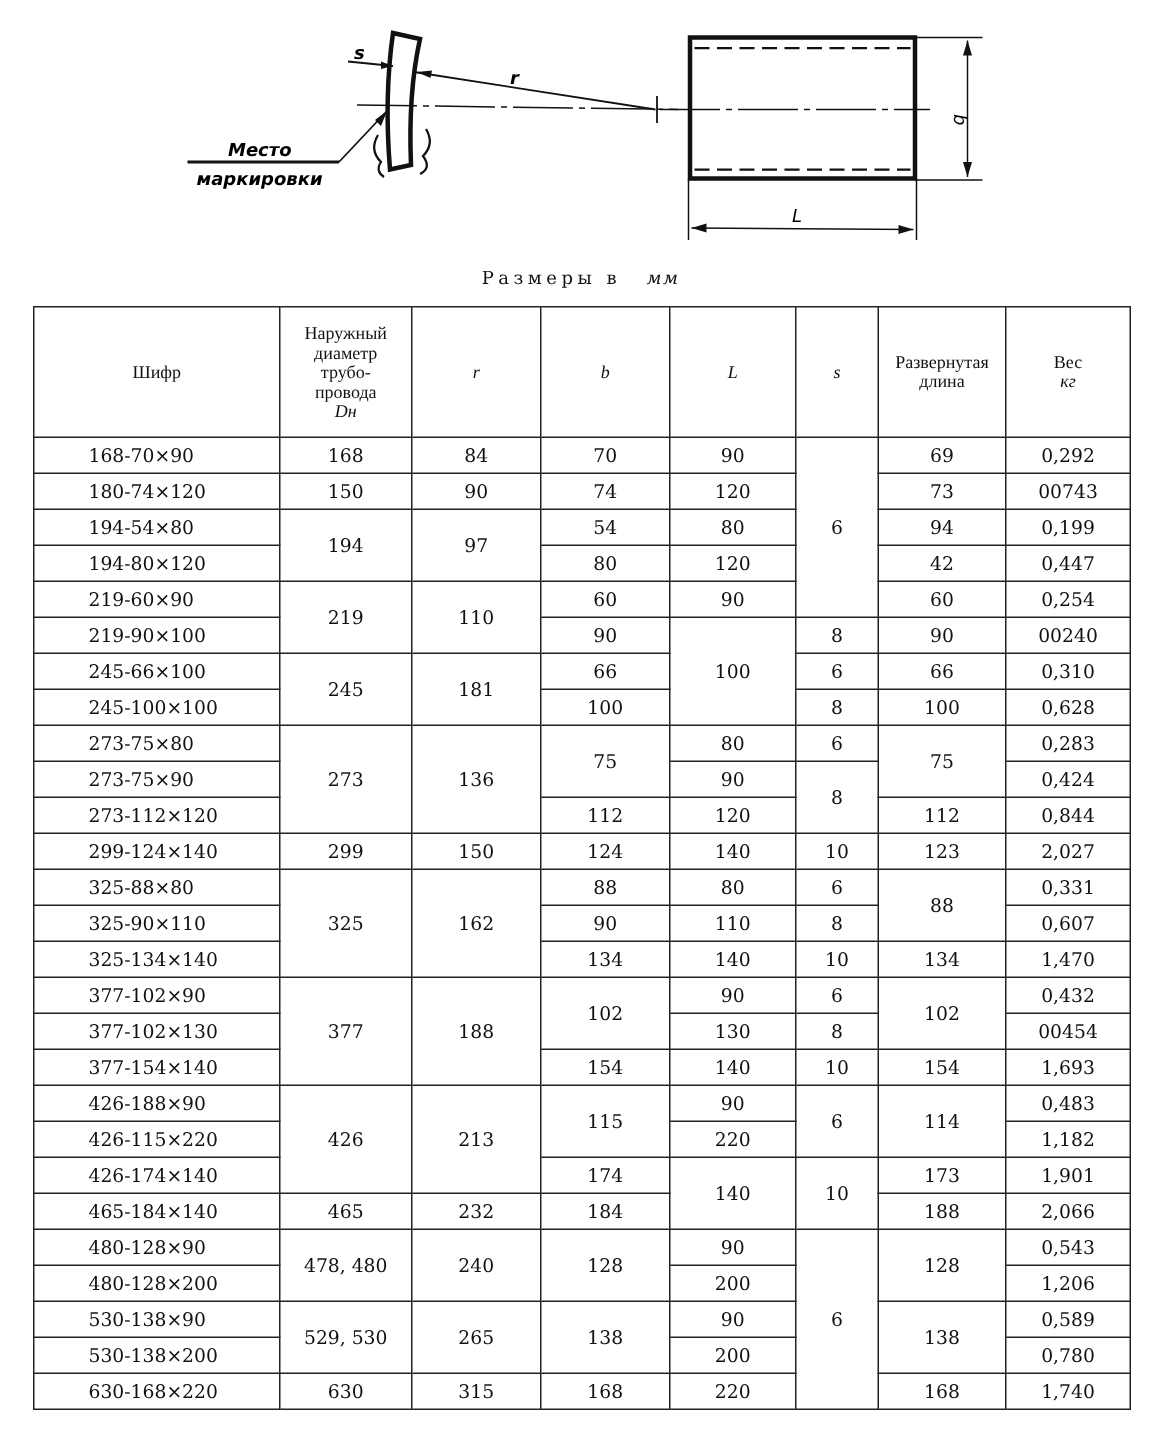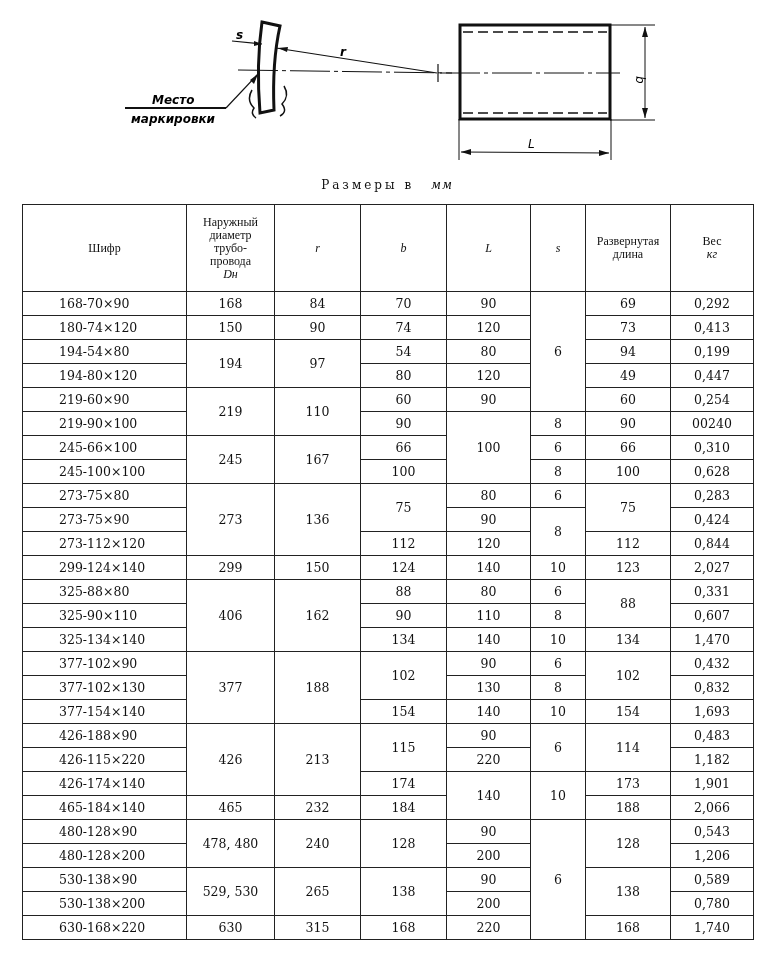--- a/index.html
+++ b/index.html
@@ -122,38 +122,38 @@
       <td>0,292</td>
     </tr>
 
     <tr>
       <td class="code">180-74×120</td>
       <td>150</td>
       <td>90</td>
       <td>74</td>
       <td>120</td>
       <td>73</td>
-      <td>0,413</td>
+      <td>00743</td>
     </tr>
 
     <tr>
       <td class="code">194-54×80</td>
       <td rowspan="2">194</td>
       <td rowspan="2">97</td>
       <td>54</td>
       <td>80</td>
       <td>94</td>
       <td>0,199</td>
     </tr>
 
     <tr>
       <td class="code">194-80×120</td>
       <td>80</td>
       <td>120</td>
-      <td>49</td>
+      <td>42</td>
       <td>0,447</td>
     </tr>
 
     <tr>
       <td class="code">219-60×90</td>
       <td rowspan="2">219</td>
       <td rowspan="2">110</td>
       <td>60</td>
       <td>90</td>
       <td>60</td>
@@ -165,21 +165,21 @@
       <td>90</td>
       <td rowspan="3">100</td>
       <td>8</td>
       <td>90</td>
       <td>00240</td>
     </tr>
 
     <tr>
       <td class="code">245-66×100</td>
       <td rowspan="2">245</td>
-      <td rowspan="2">167</td>
+      <td rowspan="2">181</td>
       <td>66</td>
       <td>6</td>
       <td>66</td>
       <td>0,310</td>
     </tr>
 
     <tr>
       <td class="code">245-100×100</td>
       <td>100</td>
       <td>8</td>
@@ -219,21 +219,21 @@
       <td>150</td>
       <td>124</td>
       <td>140</td>
       <td>10</td>
       <td>123</td>
       <td>2,027</td>
     </tr>
 
     <tr>
       <td class="code">325-88×80</td>
-      <td rowspan="3">406</td>
+      <td rowspan="3">325</td>
       <td rowspan="3">162</td>
       <td>88</td>
       <td>80</td>
       <td>6</td>
       <td rowspan="2">88</td>
       <td>0,331</td>
     </tr>
 
     <tr>
       <td class="code">325-90×110</td>
@@ -260,21 +260,21 @@
       <td>90</td>
       <td>6</td>
       <td rowspan="2">102</td>
       <td>0,432</td>
     </tr>
 
     <tr>
       <td class="code">377-102×130</td>
       <td>130</td>
       <td>8</td>
-      <td>0,832</td>
+      <td>00454</td>
     </tr>
 
     <tr>
       <td class="code">377-154×140</td>
       <td>154</td>
       <td>140</td>
       <td>10</td>
       <td>154</td>
       <td>1,693</td>
     </tr>

